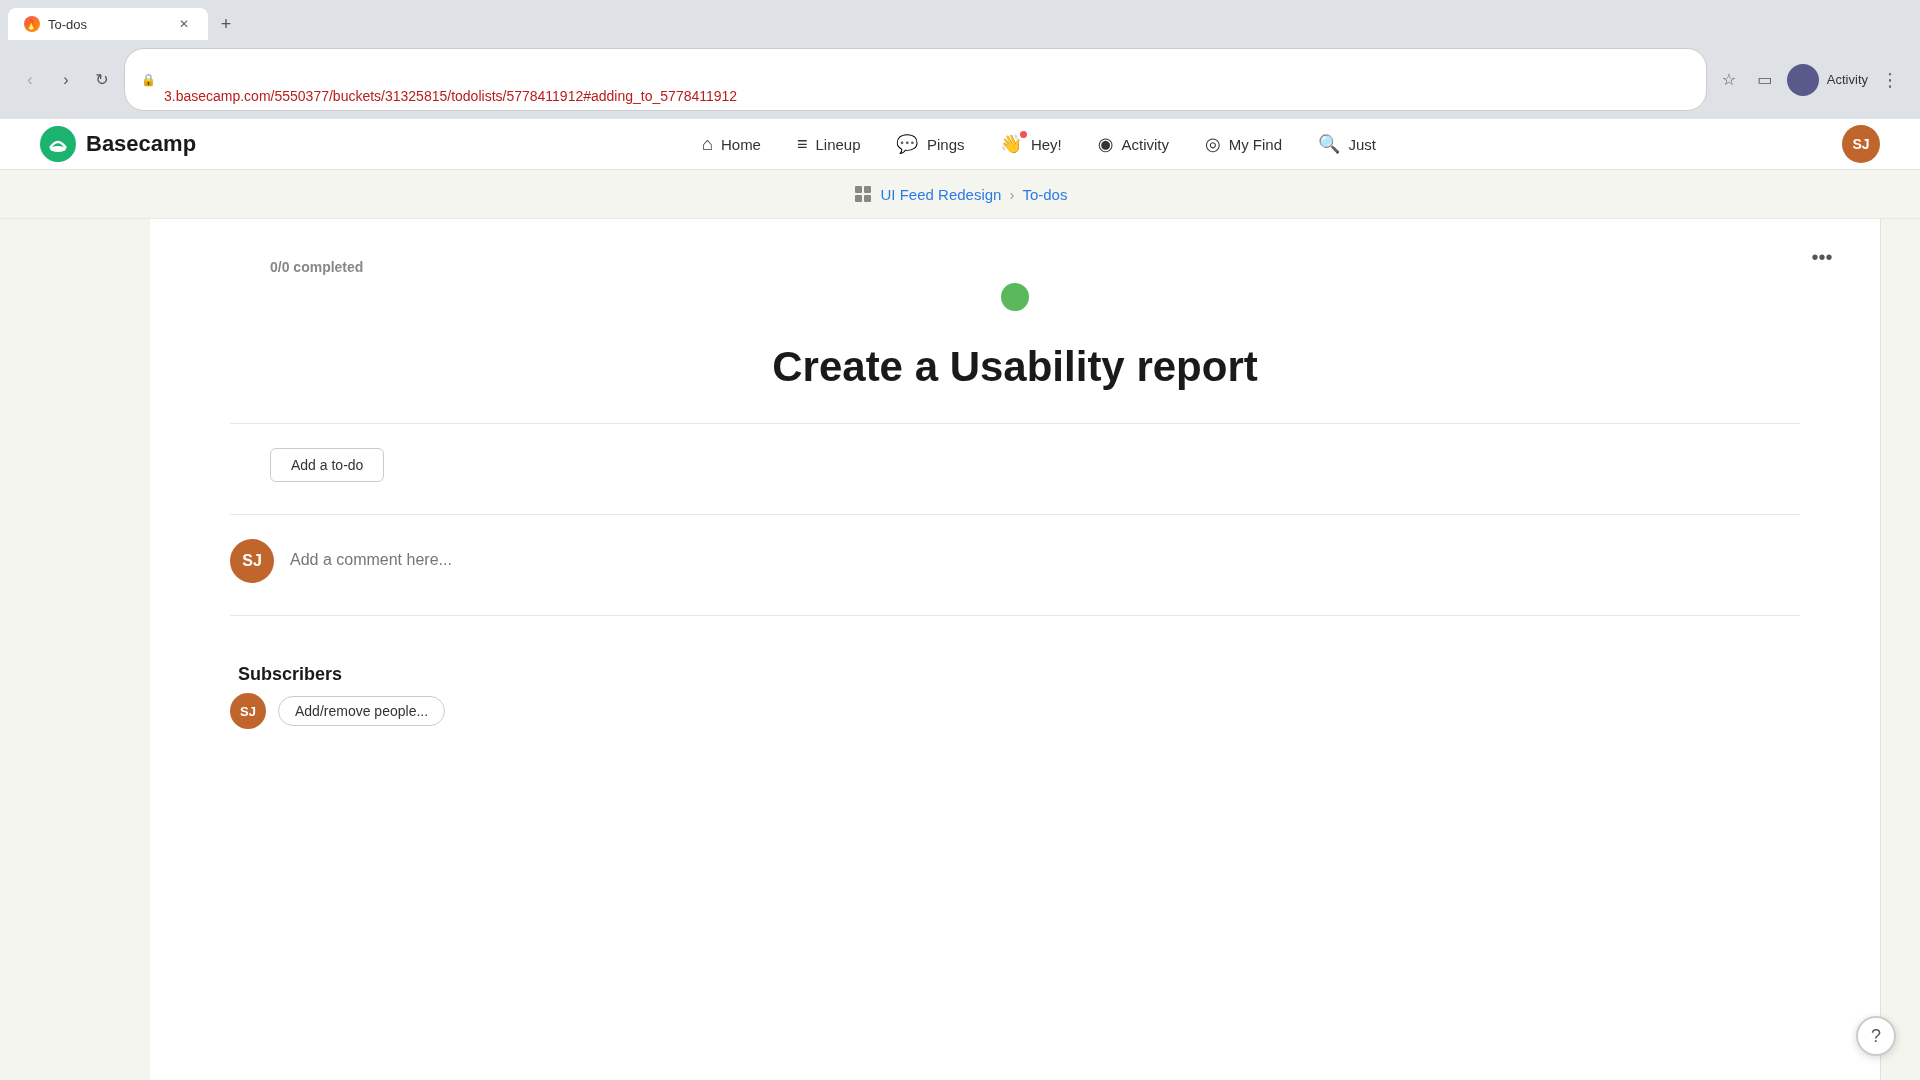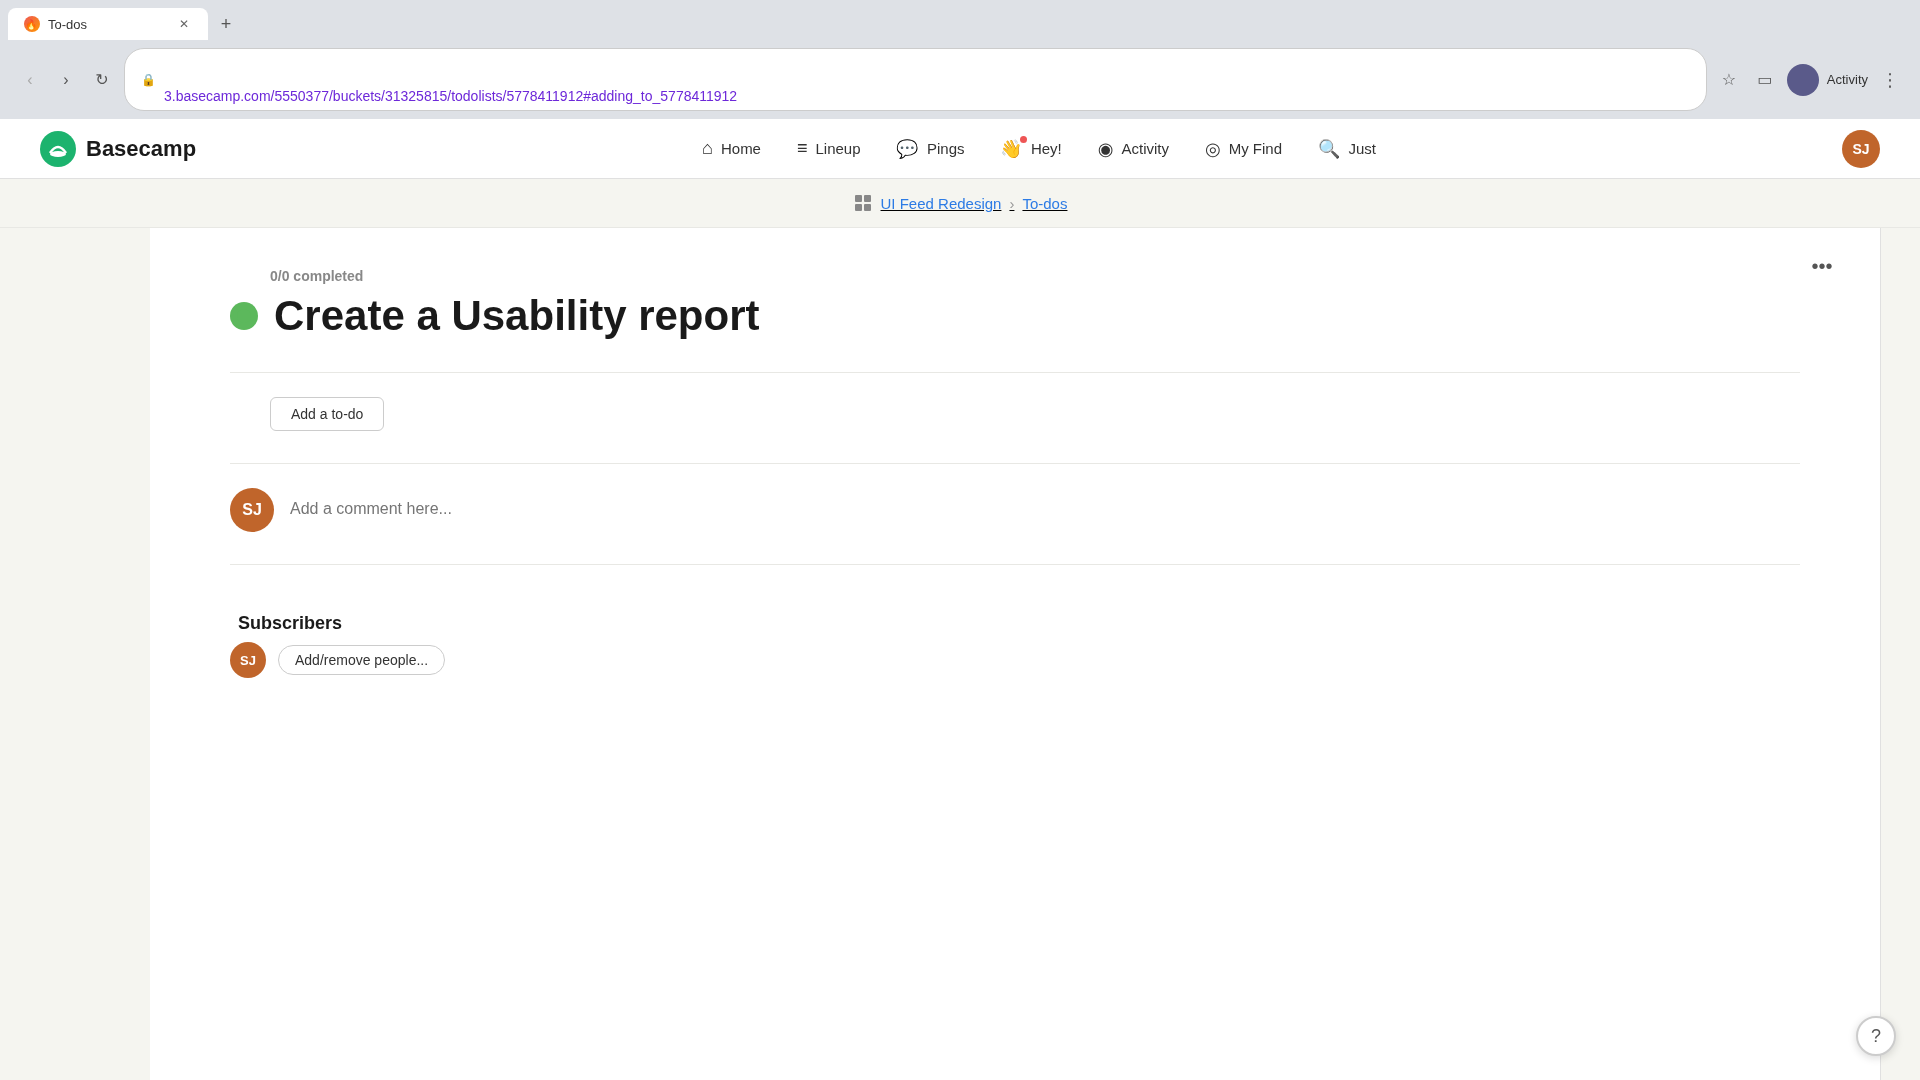--- a/index.html
+++ b/index.html
@@ -11,56 +11,56 @@
     .browser-tab { display: flex; align-items: center; gap: 8px; background: #ffffff; border-radius: 8px 8px 0 0; padding: 8px 16px; min-width: 200px; max-width: 240px; }
     .browser-tab-favicon { width: 16px; height: 16px; border-radius: 50%; background: linear-gradient(135deg, #e55, #f90); display: flex; align-items: center; justify-content: center; font-size: 10px; }
     .browser-tab-title { font-size: 13px; color: #333; flex: 1; white-space: nowrap; overflow: hidden; text-overflow: ellipsis; }
     .browser-tab-close { width: 16px; height: 16px; border-radius: 50%; display: flex; align-items: center; justify-content: center; cursor: pointer; color: #666; font-size: 12px; }
     .browser-tab-new { width: 28px; height: 28px; border-radius: 50%; display: flex; align-items: center; justify-content: center; cursor: pointer; color: #555; font-size: 18px; }
     .browser-nav-bar { display: flex; align-items: center; gap: 8px; padding: 8px 16px; background: #dee1e6; }
     .browser-nav-btn { width: 28px; height: 28px; border-radius: 50%; display: flex; align-items: center; justify-content: center; cursor: pointer; color: #555; font-size: 16px; background: none; border: none; }
     .browser-nav-btn.disabled { color: #aaa; cursor: default; }
     .browser-address-bar { flex: 1; background: white; border-radius: 20px; padding: 6px 16px; display: flex; align-items: center; gap: 8px; font-size: 14px; color: #333; border: 1px solid #ccc; }
     .browser-address-bar .lock-icon { color: #555; font-size: 12px; }
-    .browser-address-text { flex: 1; font-size: 14px; color: #6d28d9; margin-top: 33px; }
+    .browser-address-text { flex: 1; font-size: 14px; color: #b91c1c; margin-top: 33px; }
     .browser-star-btn, .browser-ext-btn { width: 28px; height: 28px; display: flex; align-items: center; justify-content: center; cursor: pointer; color: #555; font-size: 16px; }
     .browser-profile-btn { width: 32px; height: 32px; border-radius: 50%; background: #5a5a8a; display: flex; align-items: center; justify-content: center; color: white; font-size: 11px; font-weight: bold; }
     .browser-menu-btn { width: 28px; height: 28px; display: flex; align-items: center; justify-content: center; cursor: pointer; color: #555; font-size: 18px; }
     .incognito-text { font-size: 13px; color: #333; }
 
     
     .app-container { background: #fff; min-height: 100vh; }
 
     
-    .top-nav { background: #fff; border-bottom: 1px solid #e0e0e0; padding: 0 40px; display: flex; align-items: center; height: 60px; gap: 0; }
+    .top-nav { background: #fff; border-bottom: 1px solid #e0e0e0; padding: 0 40px; display: flex; align-items: center; height: 51px; gap: 0; }
     .nav-logo { display: flex; align-items: center; gap: 10px; margin-right: 40px; cursor: pointer; }
     .logo-icon { width: 36px; height: 36px; }
     .logo-text { font-size: 22px; font-weight: 700; color: #1a1a1a; }
     .nav-items { display: flex; align-items: center; gap: 4px; flex: 1; justify-content: center; }
     .nav-item { display: flex; align-items: center; gap: 8px; padding: 8px 16px; border-radius: 6px; cursor: pointer; font-size: 15px; color: #333; text-decoration: none; font-weight: 500; }
     .nav-item .nav-icon { font-size: 18px; }
     .nav-avatar { width: 38px; height: 38px; border-radius: 50%; background: #c0652b; display: flex; align-items: center; justify-content: center; color: white; font-size: 14px; font-weight: bold; cursor: pointer; }
 
     
-    .breadcrumb-bar { background: #f5f5f0; border-bottom: 1px solid #e8e8e4; padding: 14px 40px; display: flex; align-items: center; justify-content: center; gap: 8px; text-decoration: underline; }
+    .breadcrumb-bar { background: #f5f5f0; border-bottom: 1px solid #e8e8e4; padding: 14px 40px; display: flex; align-items: center; justify-content: center; gap: 8px; }
     .breadcrumb-icon { width: 20px; height: 20px; display: flex; align-items: center; justify-content: center; }
     .breadcrumb-link { color: #2c7be5; text-decoration: none; font-size: 15px; font-weight: 500; }
     .breadcrumb-sep { color: #999; font-size: 15px; }
     .breadcrumb-current { color: #2c7be5; font-size: 15px; font-weight: 500; text-decoration: none; }
 
     
     .main-content { max-width: 1200px; margin: 0 auto; padding: 40px 80px; background: white; min-height: calc(1080px - 64px - 48px - 42px); position: relative; }
 
     
     .more-btn { position: absolute; top: 20px; right: 40px; width: 36px; height: 36px; border-radius: 50%; border: none; background: transparent; cursor: pointer; display: flex; align-items: center; justify-content: center; color: #555; font-size: 20px; }
 
     
     .todo-list-header { margin-bottom: 32px; }
     .completed-count { font-size: 14px; color: #888; margin-bottom: 8px; margin-left: 40px; font-weight: bold; }
-    .todo-list-title-row { display: flex; align-items: center; gap: 16px; }
+    .todo-list-title-row { display: flex; align-items: center; gap: 32px; flex-direction: column; }
     .todo-list-status { width: 28px; height: 28px; border-radius: 50%; background: #5cb85c; display: flex; align-items: center; justify-content: center; flex-shrink: 0; }
     .todo-list-name { font-size: 42px; font-weight: 700; color: #1a1a1a; }
     .todo-list-desc { font-size: 15px; color: #888; margin-top: 8px; margin-left: 44px; }
 
     
     .divider { border: none; border-top: 1px solid #e8e8e4; margin: 24px 0; }
 
     
     .add-todo-btn { border: 1px solid #ccc; background: white; border-radius: 6px; padding: 8px 20px; font-size: 14px; color: #333; cursor: pointer; margin-left: 40px; }
 

